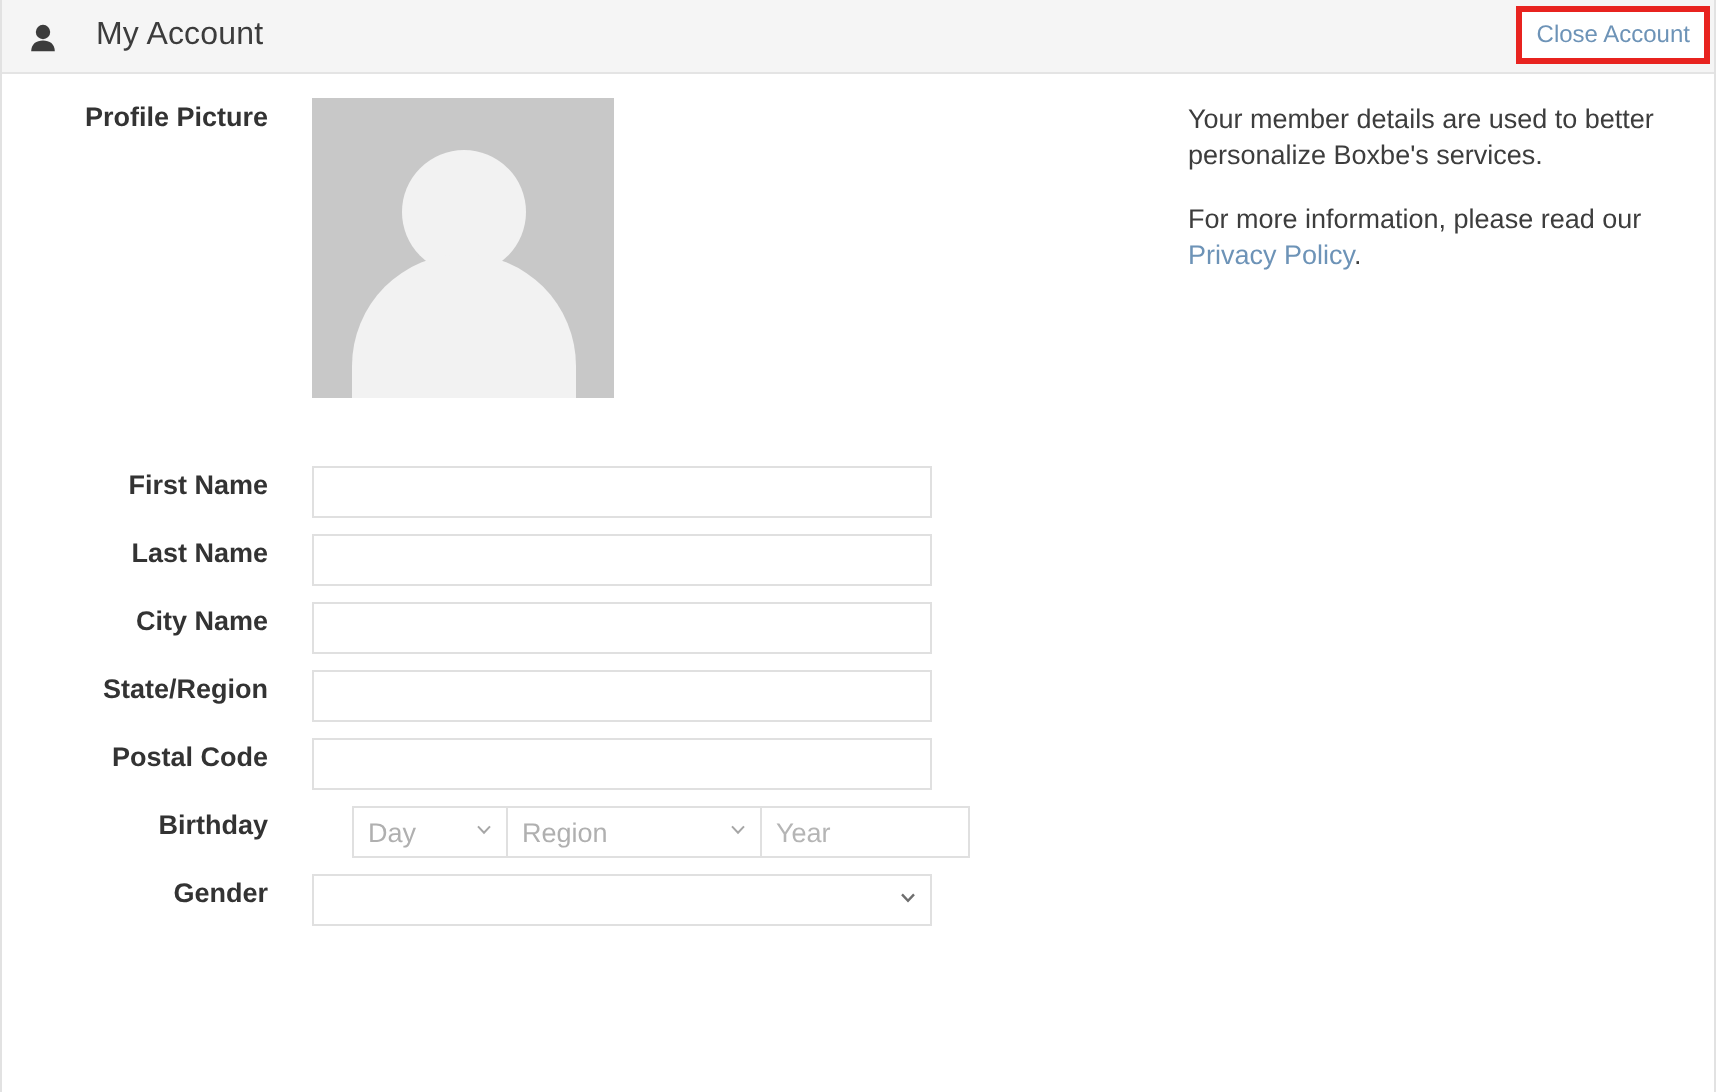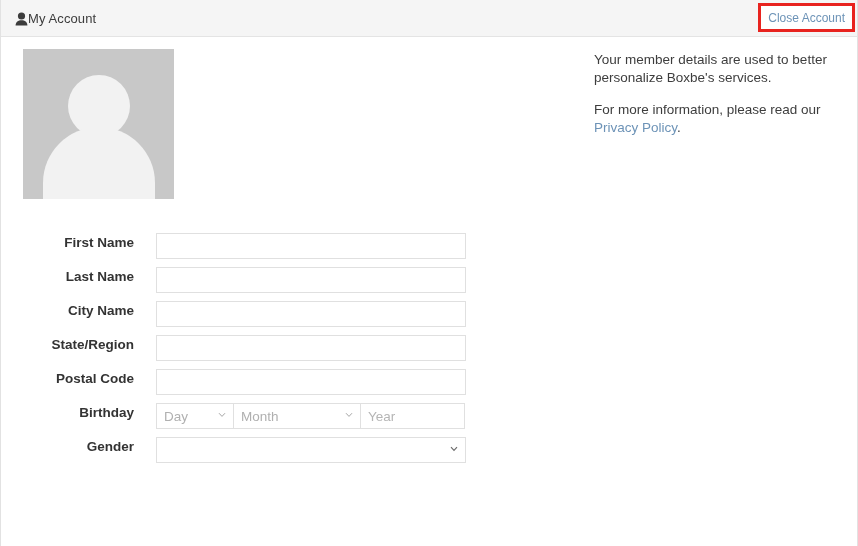--- a/index.html
+++ b/index.html
@@ -29,22 +29,22 @@
     height: 37px;
     background: #f5f5f5;
     border-bottom: 1px solid #e4e4e4;
     display: flex;
     align-items: center;
     padding-left: 14px;
   }
   .panel-title {
     display: flex;
     align-items: center;
-    gap: 0;
-    font-size: 13px;
+    gap: 20px;
+    font-size: 16px;
     color: #3c3c3c;
     letter-spacing: .1px;
   }
   .user-icon {
     display: inline-block;
     width: 13px;
     height: 14px;
     position: relative;
     top: 1px;
   }
@@ -167,21 +167,21 @@
     position: absolute;
     right: 7px;
     top: 50%;
     width: 8px;
     height: 8px;
     margin-top: -5px;
   }
   .select-box .chev svg { display: block; }
 
   .birthday-row { display: flex; }
-  .sel-day   { width: 78px; }
+  .sel-day   { width: 78px; margin-left: 20px; }
   .sel-month { width: 128px; margin-left: -1px; }
   .inp-year  { width: 105px; margin-left: -1px; height: 26px;
                border: 1px solid #e0e0e0; background: #fff;
                font-size: 13.5px; padding: 3px 7px; outline: none;
                font-family: "Liberation Sans", sans-serif; color:#4d7c0f; }
   .inp-year::placeholder { color: #b5b5b5; }
 
   .sel-gender { width: 310px; color: #333; }
 
   
@@ -216,20 +216,21 @@
     </div>
 
     <div class="close-account-wrap">
       <a class="close-account-link">Close Account</a>
     </div>
   </div>
 
   <div class="content">
 
     <div class="form-row">
+      <div class="form-label">Profile Picture</div>
       <div class="form-field">
         <div class="avatar">
           <div class="head"></div>
           <div class="body"></div>
         </div>
       </div>
     </div>
 
     <div style="height:26px"></div>
 
@@ -274,21 +275,21 @@
         <div class="birthday-row">
           <div class="select-box sel-day">
             <span>Day</span>
             <span class="chev">
               <svg width="8" height="8" viewBox="0 0 8 8">
                 <path d="M1 2.2 L4 5.4 L7 2.2" fill="none" stroke="#a6a6a6" stroke-width="1"></path>
               </svg>
             </span>
           </div>
           <div class="select-box sel-month">
-            <span>Month</span>
+            <span>Region</span>
             <span class="chev">
               <svg width="8" height="8" viewBox="0 0 8 8">
                 <path d="M1 2.2 L4 5.4 L7 2.2" fill="none" stroke="#a6a6a6" stroke-width="1"></path>
               </svg>
             </span>
           </div>
           <input class="inp-year" type="text" placeholder="Year" style="">
         </div>
       </div>
     </div>

